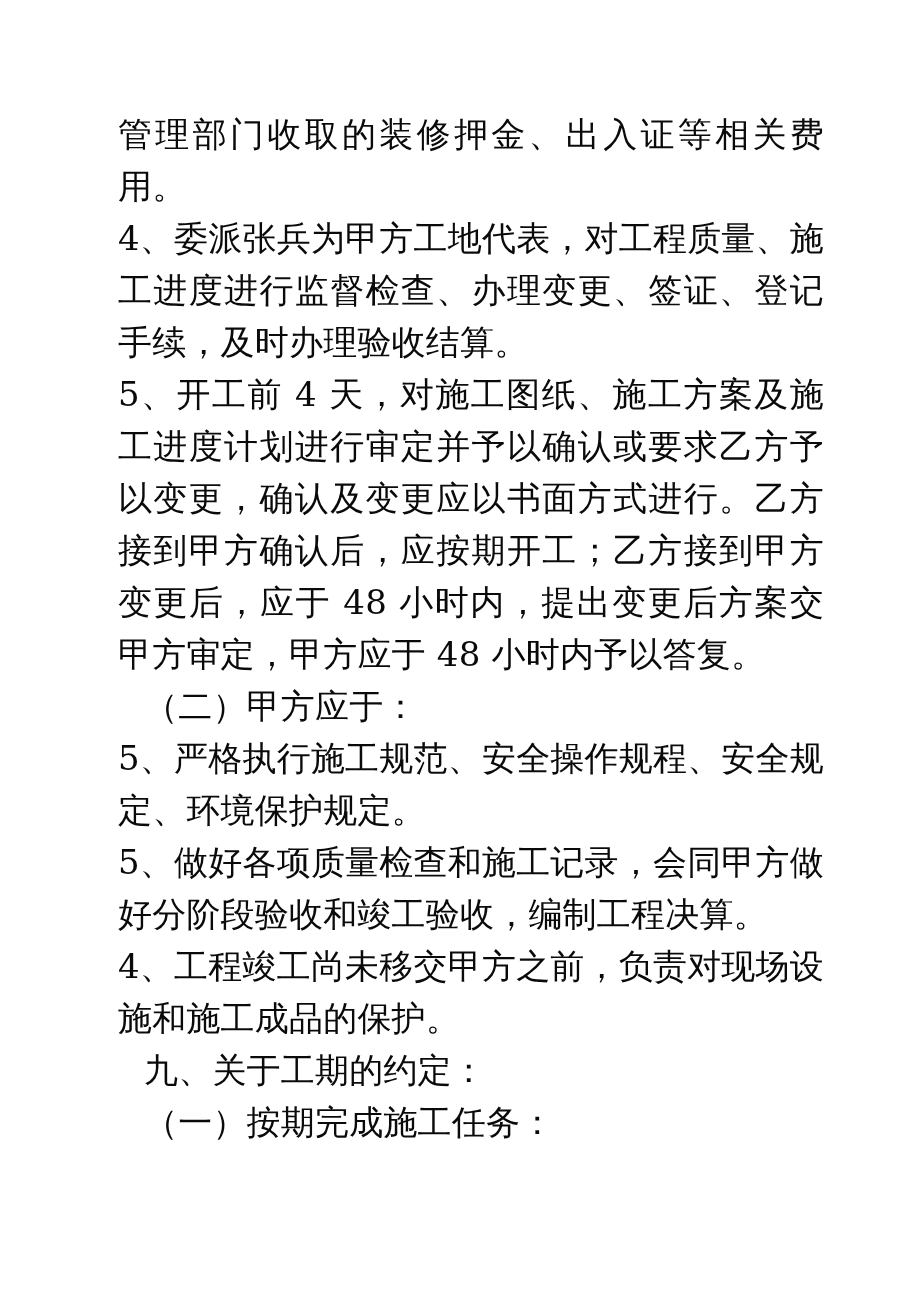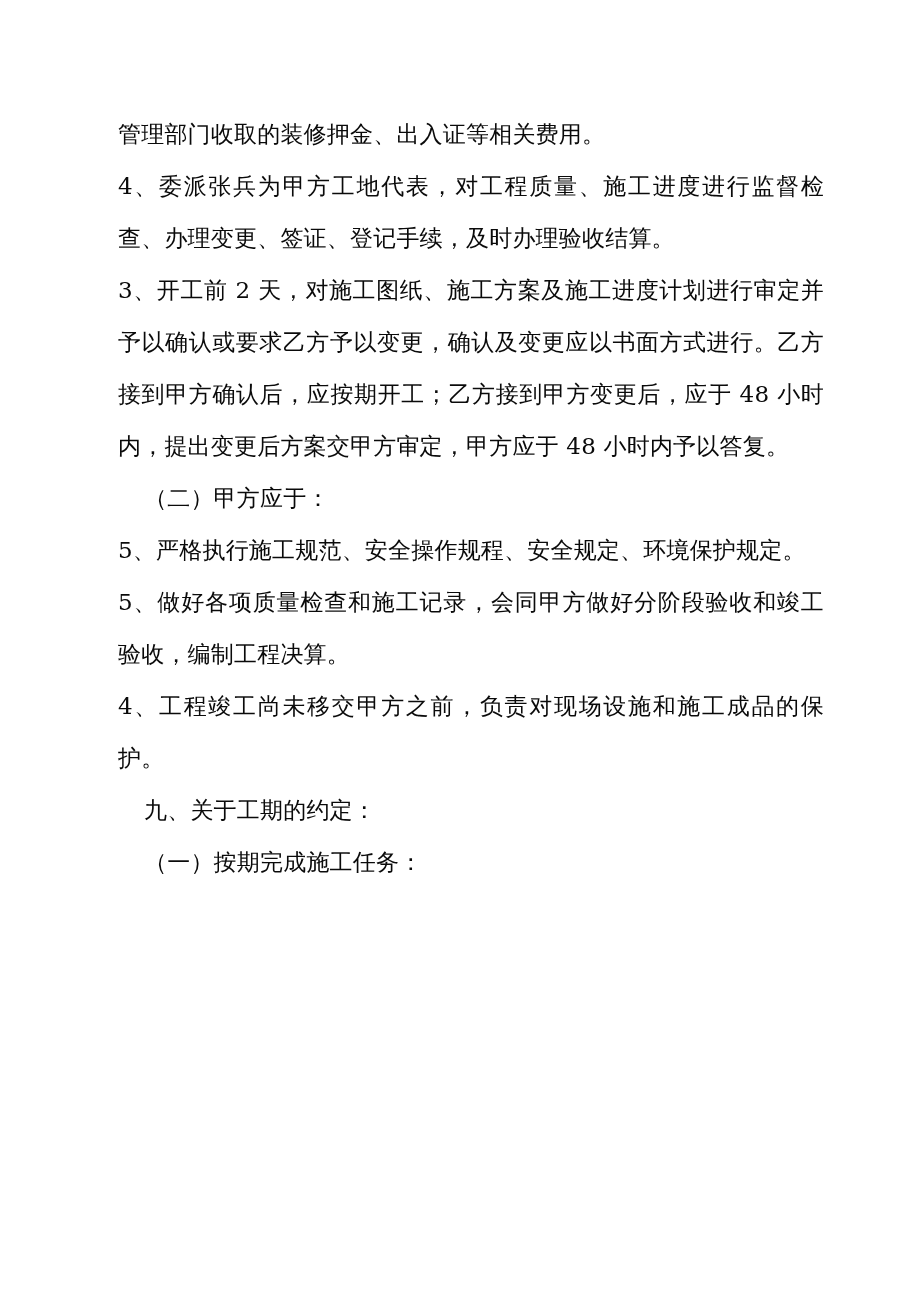--- a/index.html
+++ b/index.html
@@ -15,21 +15,21 @@
   }
   .page {
     position: relative;
     width: 920px;
     height: 1302px;
     background: #ffffff;
     box-sizing: border-box;
     padding: 108px 96px 0 118px;
   }
   .doc-body {
-    font-size: 23px;
+    font-size: 34px;
     line-height: 52px;
     color: #0a0a0a;
     letter-spacing: 0.2px;
     text-align: justify;
     text-justify: inter-ideograph;
   }
   .para {
     margin: 0;
     padding: 0;
     text-indent: 0;
@@ -41,21 +41,21 @@
     margin-top: 0;
   }
 </style>
 </head>
 <body>
 
 <div class="page">
   <div class="doc-body">
     <p class="para">管理部门收取的装修押金、出入证等相关费用。</p>
     <p class="para">4、委派张兵为甲方工地代表，对工程质量、施工进度进行监督检查、办理变更、签证、登记手续，及时办理验收结算。</p>
-    <p class="para">3、开工前 2 天，对施工图纸、施工方案及施工进度计划进行审定并予以确认或要求乙方予以变更，确认及变更应以书面方式进行。乙方接到甲方确认后，应按期开工；乙方接到甲方变更后，应于 48 小时内，提出变更后方案交甲方审定，甲方应于 48 小时内予以答复。</p>
+    <p class="para">5、开工前 4 天，对施工图纸、施工方案及施工进度计划进行审定并予以确认或要求乙方予以变更，确认及变更应以书面方式进行。乙方接到甲方确认后，应按期开工；乙方接到甲方变更后，应于 48 小时内，提出变更后方案交甲方审定，甲方应于 48 小时内予以答复。</p>
     <p class="para indent">（二）甲方应于：</p>
     <p class="para">5、严格执行施工规范、安全操作规程、安全规定、环境保护规定。</p>
     <p class="para">5、做好各项质量检查和施工记录，会同甲方做好分阶段验收和竣工验收，编制工程决算。</p>
     <p class="para">4、工程竣工尚未移交甲方之前，负责对现场设施和施工成品的保护。</p>
     <p class="para indent">九、关于工期的约定：</p>
     <p class="para indent">（一）按期完成施工任务：</p>
   </div>
 </div>
 
 </body></html>

